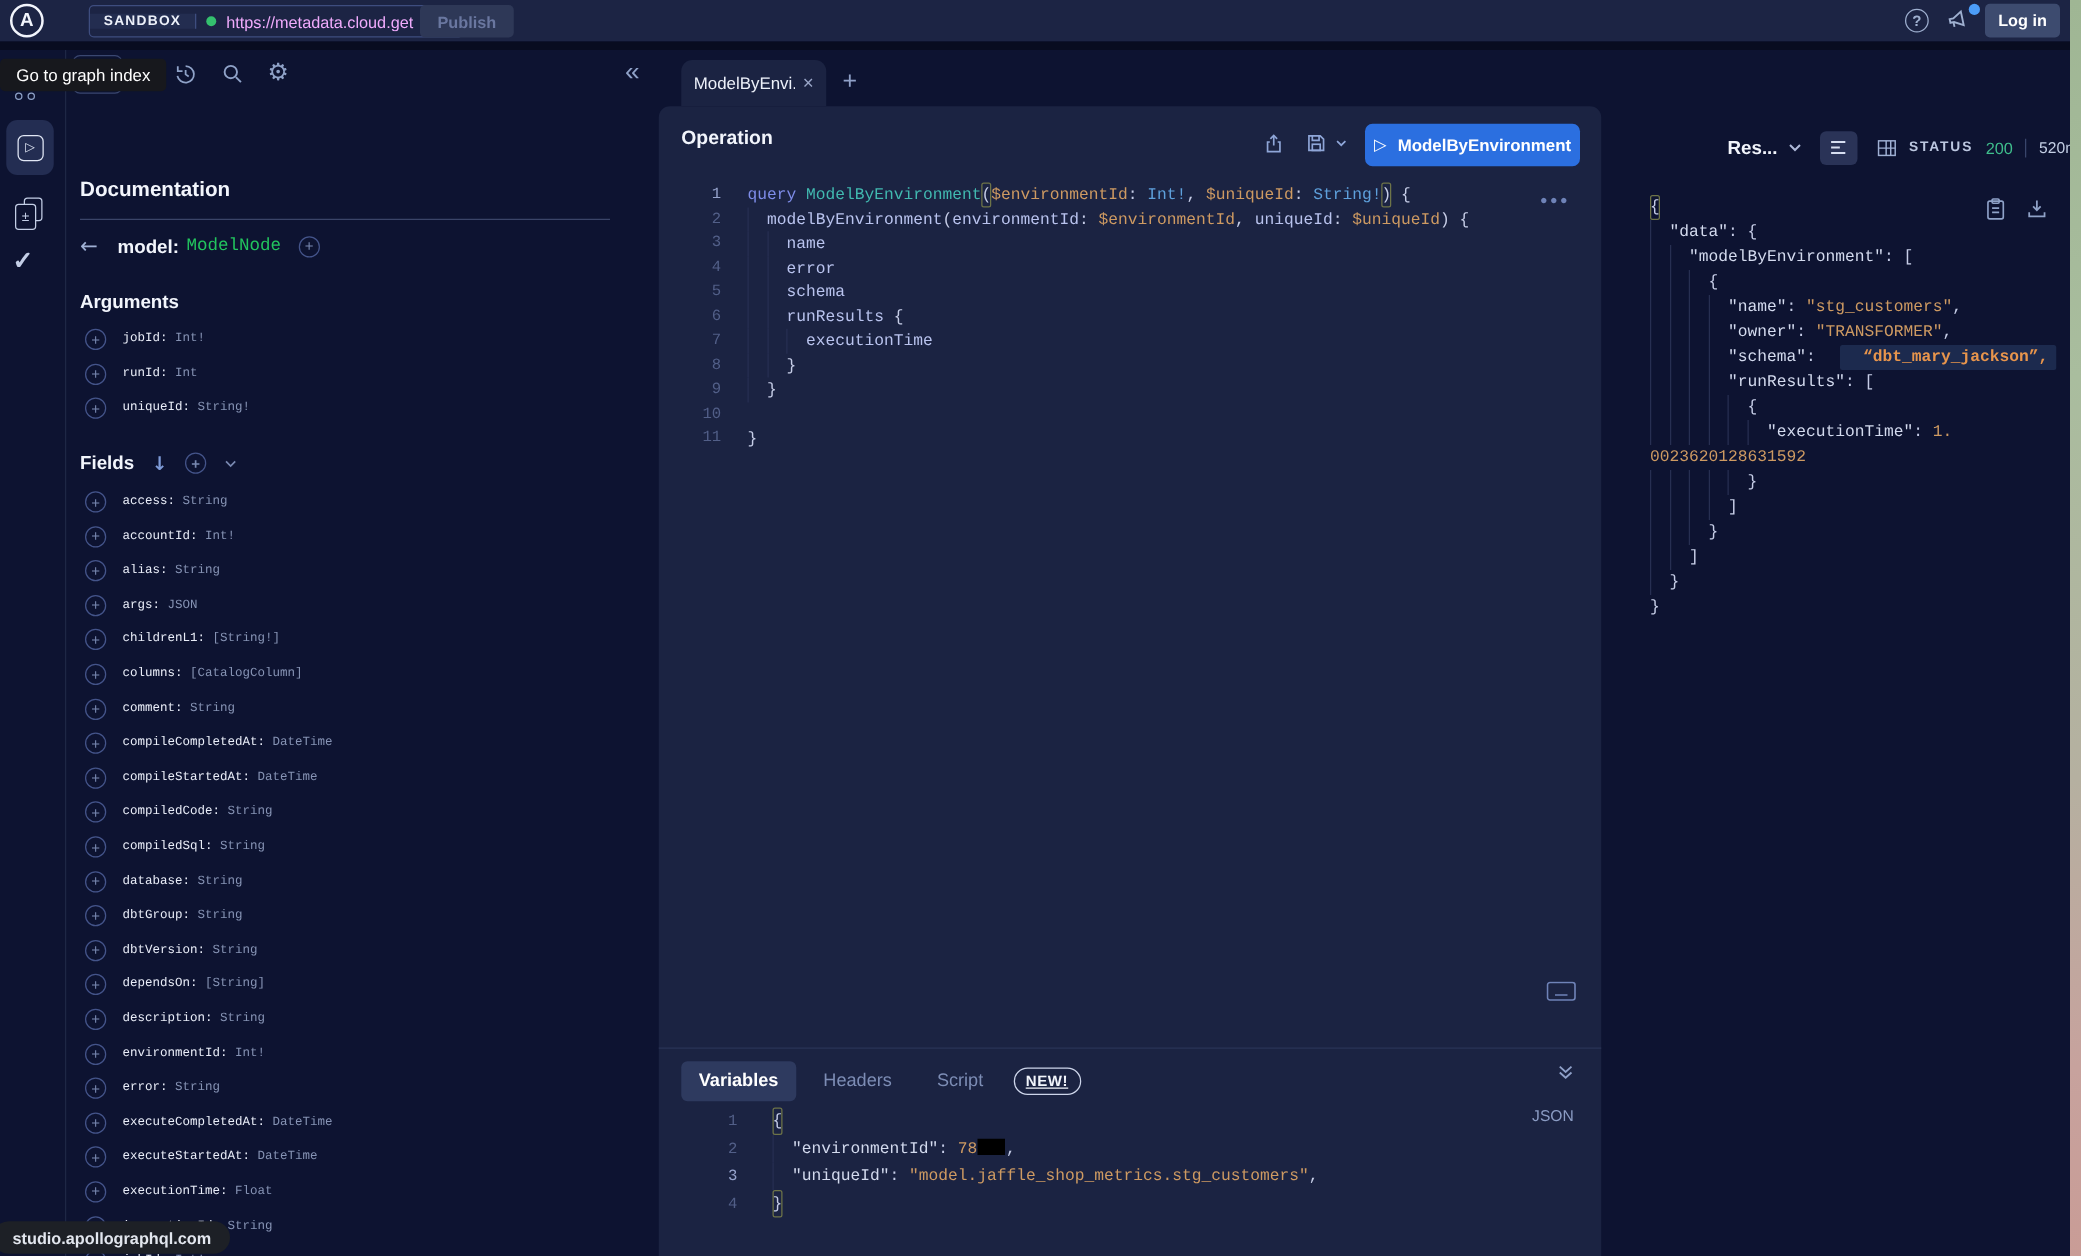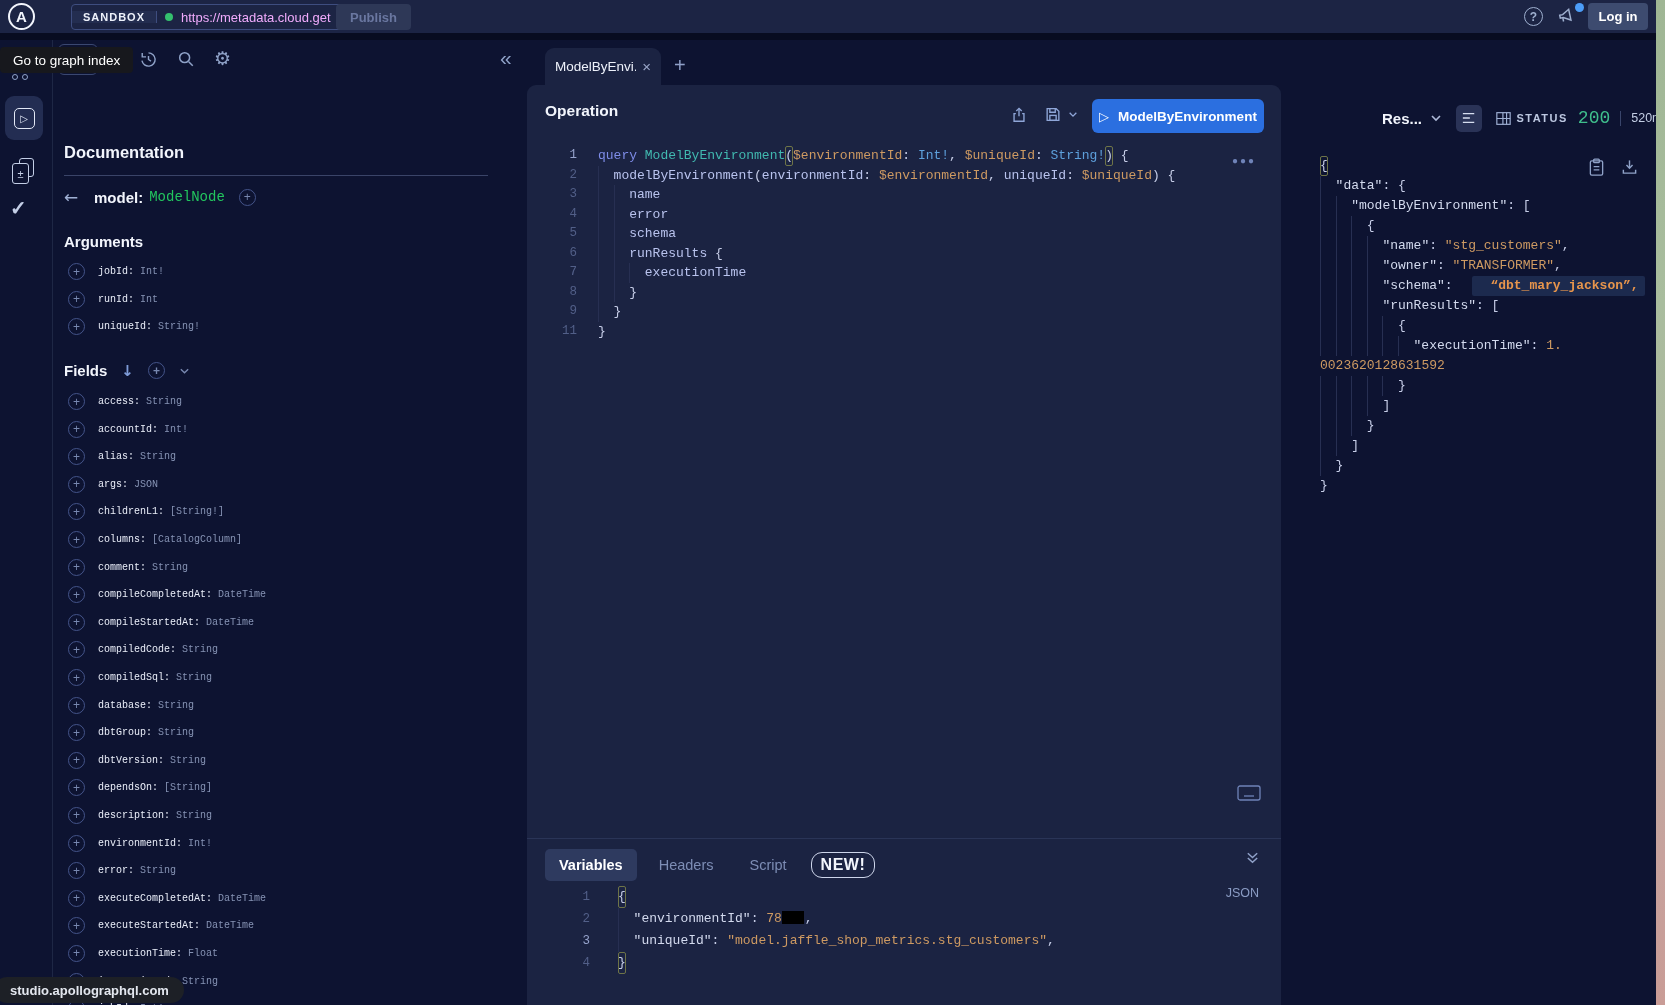--- a/index.html
+++ b/index.html
@@ -93,38 +93,38 @@
   .mb{outline:1px solid #6E7448;outline-offset:-1px;border-radius:2px;}
   .rd{display:inline-block;width:22px;height:13px;background:#000;margin:3px 1px 0 0;}
   .hl{display:inline-block;background:#1C2A4E;color:#E8954C;font-weight:bold;padding:0 6px 0 18px;margin-left:12px;border-radius:2px;}
   .kbd-icon{position:absolute;left:710px;top:700px;color:#6F83B8;}
   
   .vars-divider{position:absolute;left:0;top:753px;width:754px;border-top:1px solid #2A3457;}
   .vtabs{position:absolute;left:18px;top:764px;display:flex;align-items:center;}
   .vtab{font-size:14.5px;color:#7D8DB5;padding:8px 14px;border-radius:5px;}
   .vtab.sel{background:#2E3A5F;color:#FFFFFF;font-weight:bold;}
   .vtab+.vtab{margin-left:8px;}
-  .new-badge{margin-left:10px;border:1.5px solid #CDD5EA;border-radius:11px;padding:3px 9px;font-size:16px;
-    font-weight:bold;letter-spacing:0.5px;color:#F2F5FC;}
+  .new-badge{margin-left:10px;border:1.5px solid #CDD5EA;border-radius:11px;padding:3px 9px;font-size:12px;
+    font-weight:bold;letter-spacing:0.5px;color:#F2F5FC;text-decoration:underline;}
   .dbl-chev{position:absolute;left:718px;top:766px;color:#8FA0C8;}
   .json-label{position:absolute;right:22px;top:801px;font-size:12.5px;color:#8B9CC4;}
   #vars{position:absolute;left:0;top:801px;width:754px;}
   #vars .cline{height:22px;}
   #vars .lnum{width:24px;margin-left:39px;line-height:22px;}
   #vars .ltxt{margin-left:28px;line-height:22px;}
   
   #resp-header{position:absolute;left:1356px;top:100px;width:377px;height:36px;display:flex;align-items:center;padding:0 14px 0 26px;}
   .resp-title{font-size:15px;font-weight:bold;color:#F2F5FC;margin-right:8px;}
   .resp-chev{color:#AEB9D8;margin-right:14px;}
   .view-btn{width:30px;height:27px;border-radius:5px;display:flex;align-items:center;justify-content:center;color:#9FB0D4;}
   .view-btn.sel{background:#2A3357;color:#D7DEF0;}
   .view-btn+.view-btn{margin-left:8px;}
   .resp-stats{margin-left:auto;display:flex;align-items:center;gap:10px;}
   .stat-label{font-size:11px;letter-spacing:1.5px;color:#BCC7E0;font-weight:bold;}
-  .stat-200{font-size:18px;color:#3FBD8C;font-family:Liberation Mono, monospace;}
+  .stat-200{font-size:13px;color:#3FBD8C;}
   .stat-sep{width:1px;height:15px;background:#39456B;}
   .stat-val{font-size:12.5px;color:#C3CEE4;}
   .resp-act{position:absolute;top:158px;color:#8FA2C8;}
   #resp-json{position:absolute;left:1320px;top:156px;width:345px;}
   .rline{display:flex;align-items:stretch;height:20px;font-family:"Liberation Mono",monospace;font-size:13px;line-height:20px;}
   
   #wallpaper{position:absolute;left:1656px;top:0;width:9px;height:1005px;z-index:80;
     background:linear-gradient(#9FB694 0%,#A9BD9E 30%,#B5B0A0 62%,#C7A29D 85%,#C99C96 100%);}
   #status-bubble{position:absolute;left:-6px;top:977px;height:26px;background:#1D2026;border-radius:14px;z-index:70;
     display:flex;align-items:center;padding:0 15px 0 16px;font-size:13px;font-weight:bold;color:#E2E6EE;}
@@ -455,20 +455,24 @@
         </span>
       </div>
       <div class="cline">
         <span class="lnum">9</span>
         <span class="ltxt">
           <span class="ind"></span>
           <span class="tk p">}</span>
         </span>
       </div>
       <div class="cline">
+        <span class="lnum">10</span>
+        <span class="ltxt"></span>
+      </div>
+      <div class="cline">
         <span class="lnum">11</span>
         <span class="ltxt">
           <span class="tk p">}</span>
         </span>
       </div>
     </div>
 
   <div class="kbd-icon">
     <svg width="24" height="16" viewBox="0 0 24 16" fill="none" stroke="currentColor" stroke-width="1.3">
         <rect x="1" y="1" width="22" height="14" rx="2"></rect>

